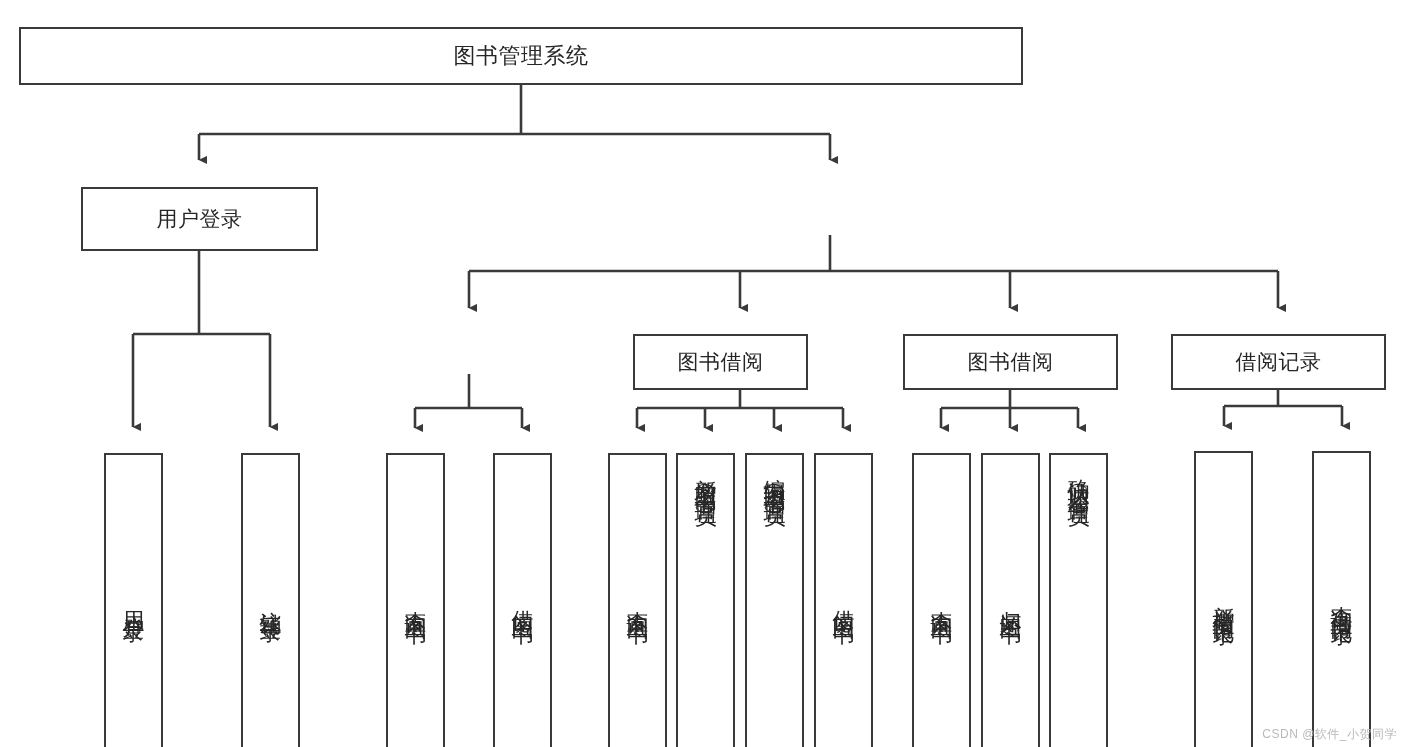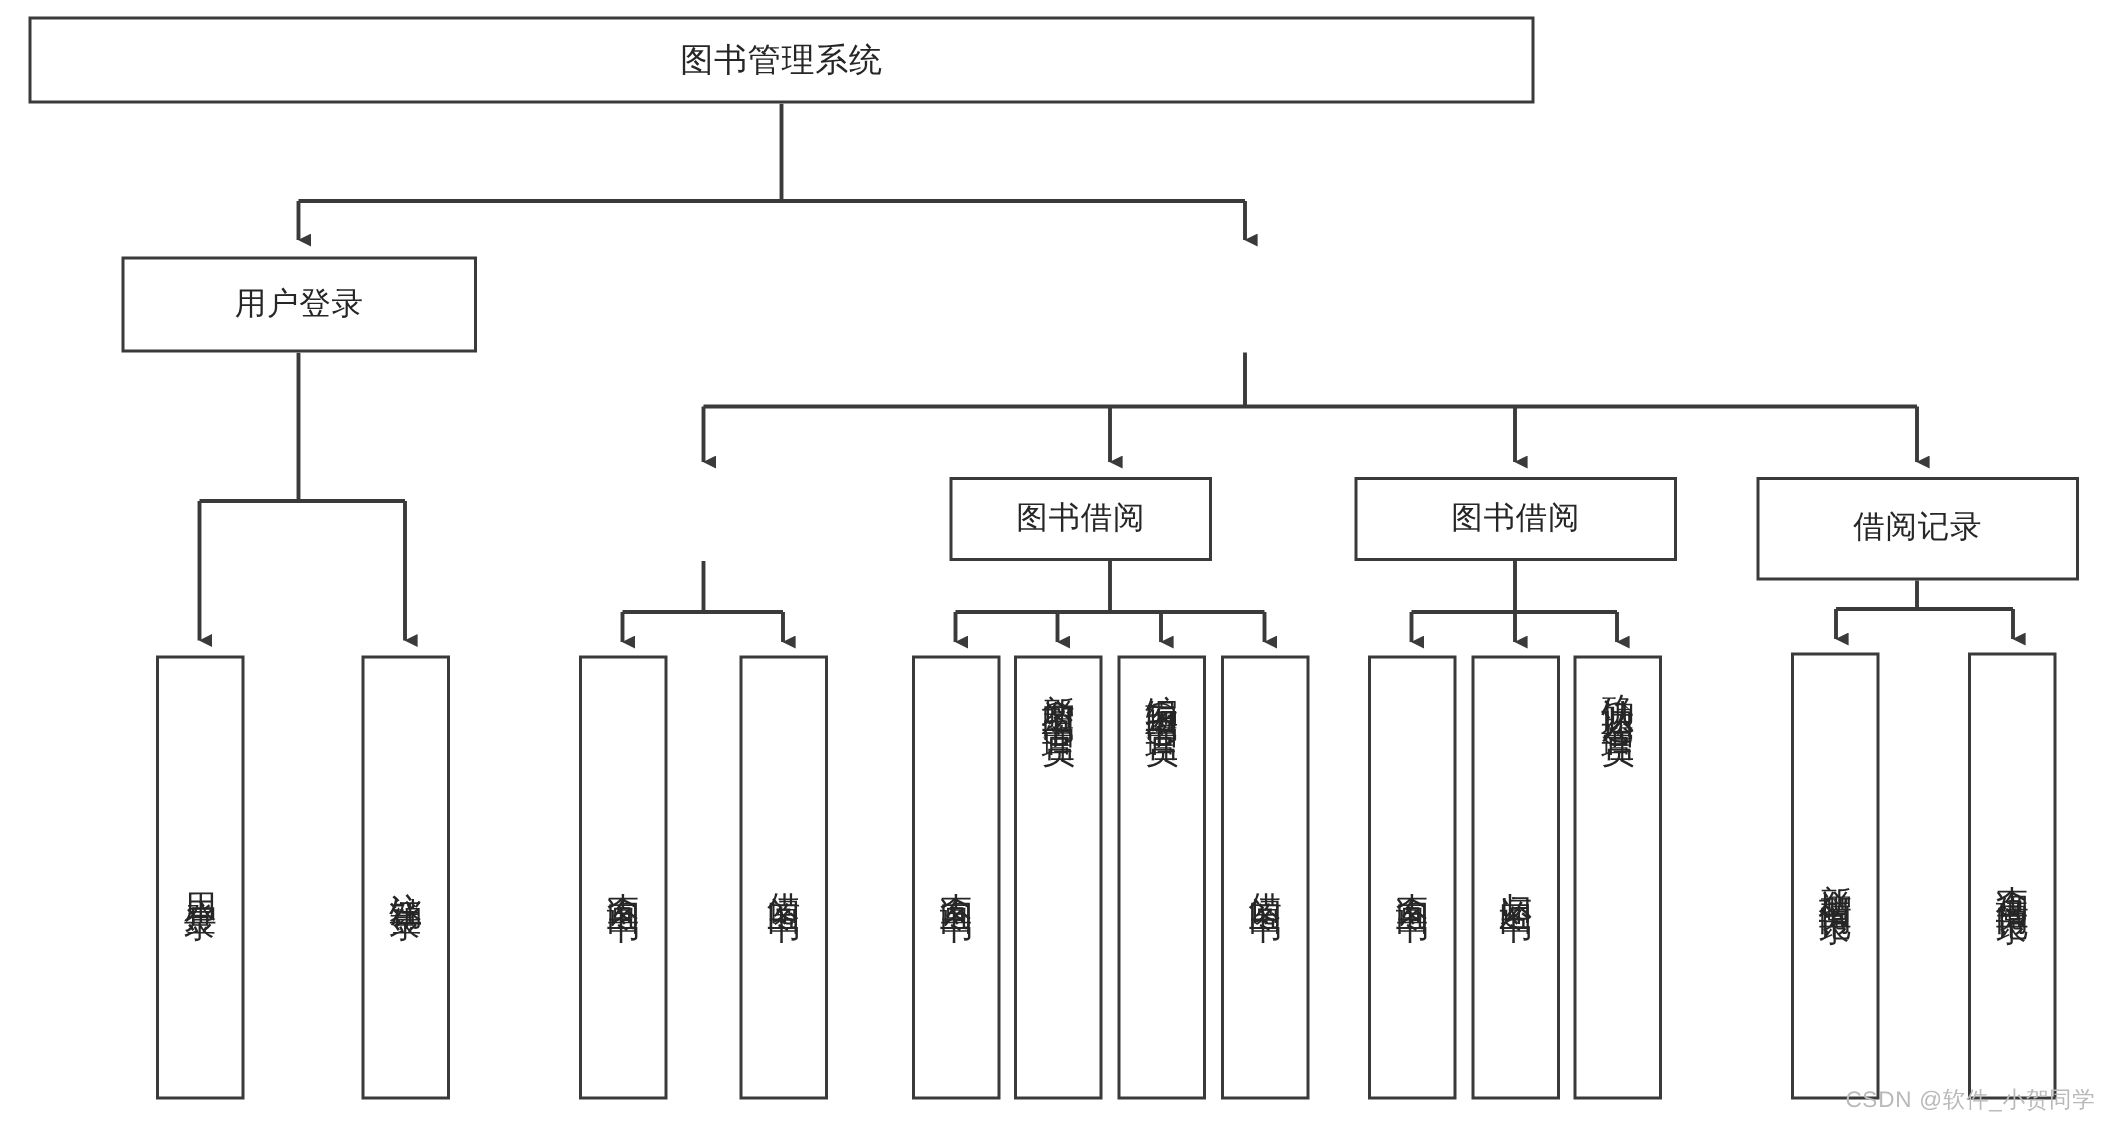--- a/index.html
+++ b/index.html
@@ -30,20 +30,21 @@
   
   .node {
     position: absolute;
     box-sizing: border-box;
     background: #ffffff;
     border: 2.5px solid #3a3a3a;
     display: flex;
     align-items: center;
     justify-content: center;
     z-index: 2;
+    margin-top: 16px;
   }
   .node-label {
     font-size: 21px;
     line-height: 1.15;
     color: #262626;
     letter-spacing: 0.5px;
     white-space: nowrap;
   }
   
   .node.root .node-label {
@@ -72,21 +73,21 @@
   
   .node.leaf.short {
     align-items: center;
     padding-top: 0;
   }
   
   #watermark {
     position: absolute;
     right: 8px;
     bottom: 4px;
-    font-size: 15px;
+    font-size: 12px;
     color: #b9b9b9;
     letter-spacing: 0.5px;
     white-space: nowrap;
     z-index: 3;
     font-family: "Liberation Sans", "DejaVu Sans", sans-serif;
   }
 </style>
 </head>
 <body>
 
@@ -154,21 +155,21 @@
 
 
   <div class="node level3" style="left:633px; top:318px; width:175px; height:56px;">
     <span class="node-label">图书借阅</span>
   </div>
 
   <div class="node level3" style="left:903px; top:318px; width:215px; height:56px;">
     <span class="node-label">图书借阅</span>
   </div>
 
-  <div class="node level3" style="left:1171px; top:318px; width:215px; height:69px;">
+  <div class="node level3" style="left:1171px; top:318px; width:215px; height:56px;">
     <span class="node-label">借阅记录</span>
   </div>
 
   <div class="node leaf short" style="left:104px; top:437px; width:59px; height:296px;">
     <span class="node-label">用户登录</span>
   </div>
 
   <div class="node leaf short" style="left:241px; top:437px; width:59px; height:296px;">
     <span class="node-label">注销登录</span>
   </div>

